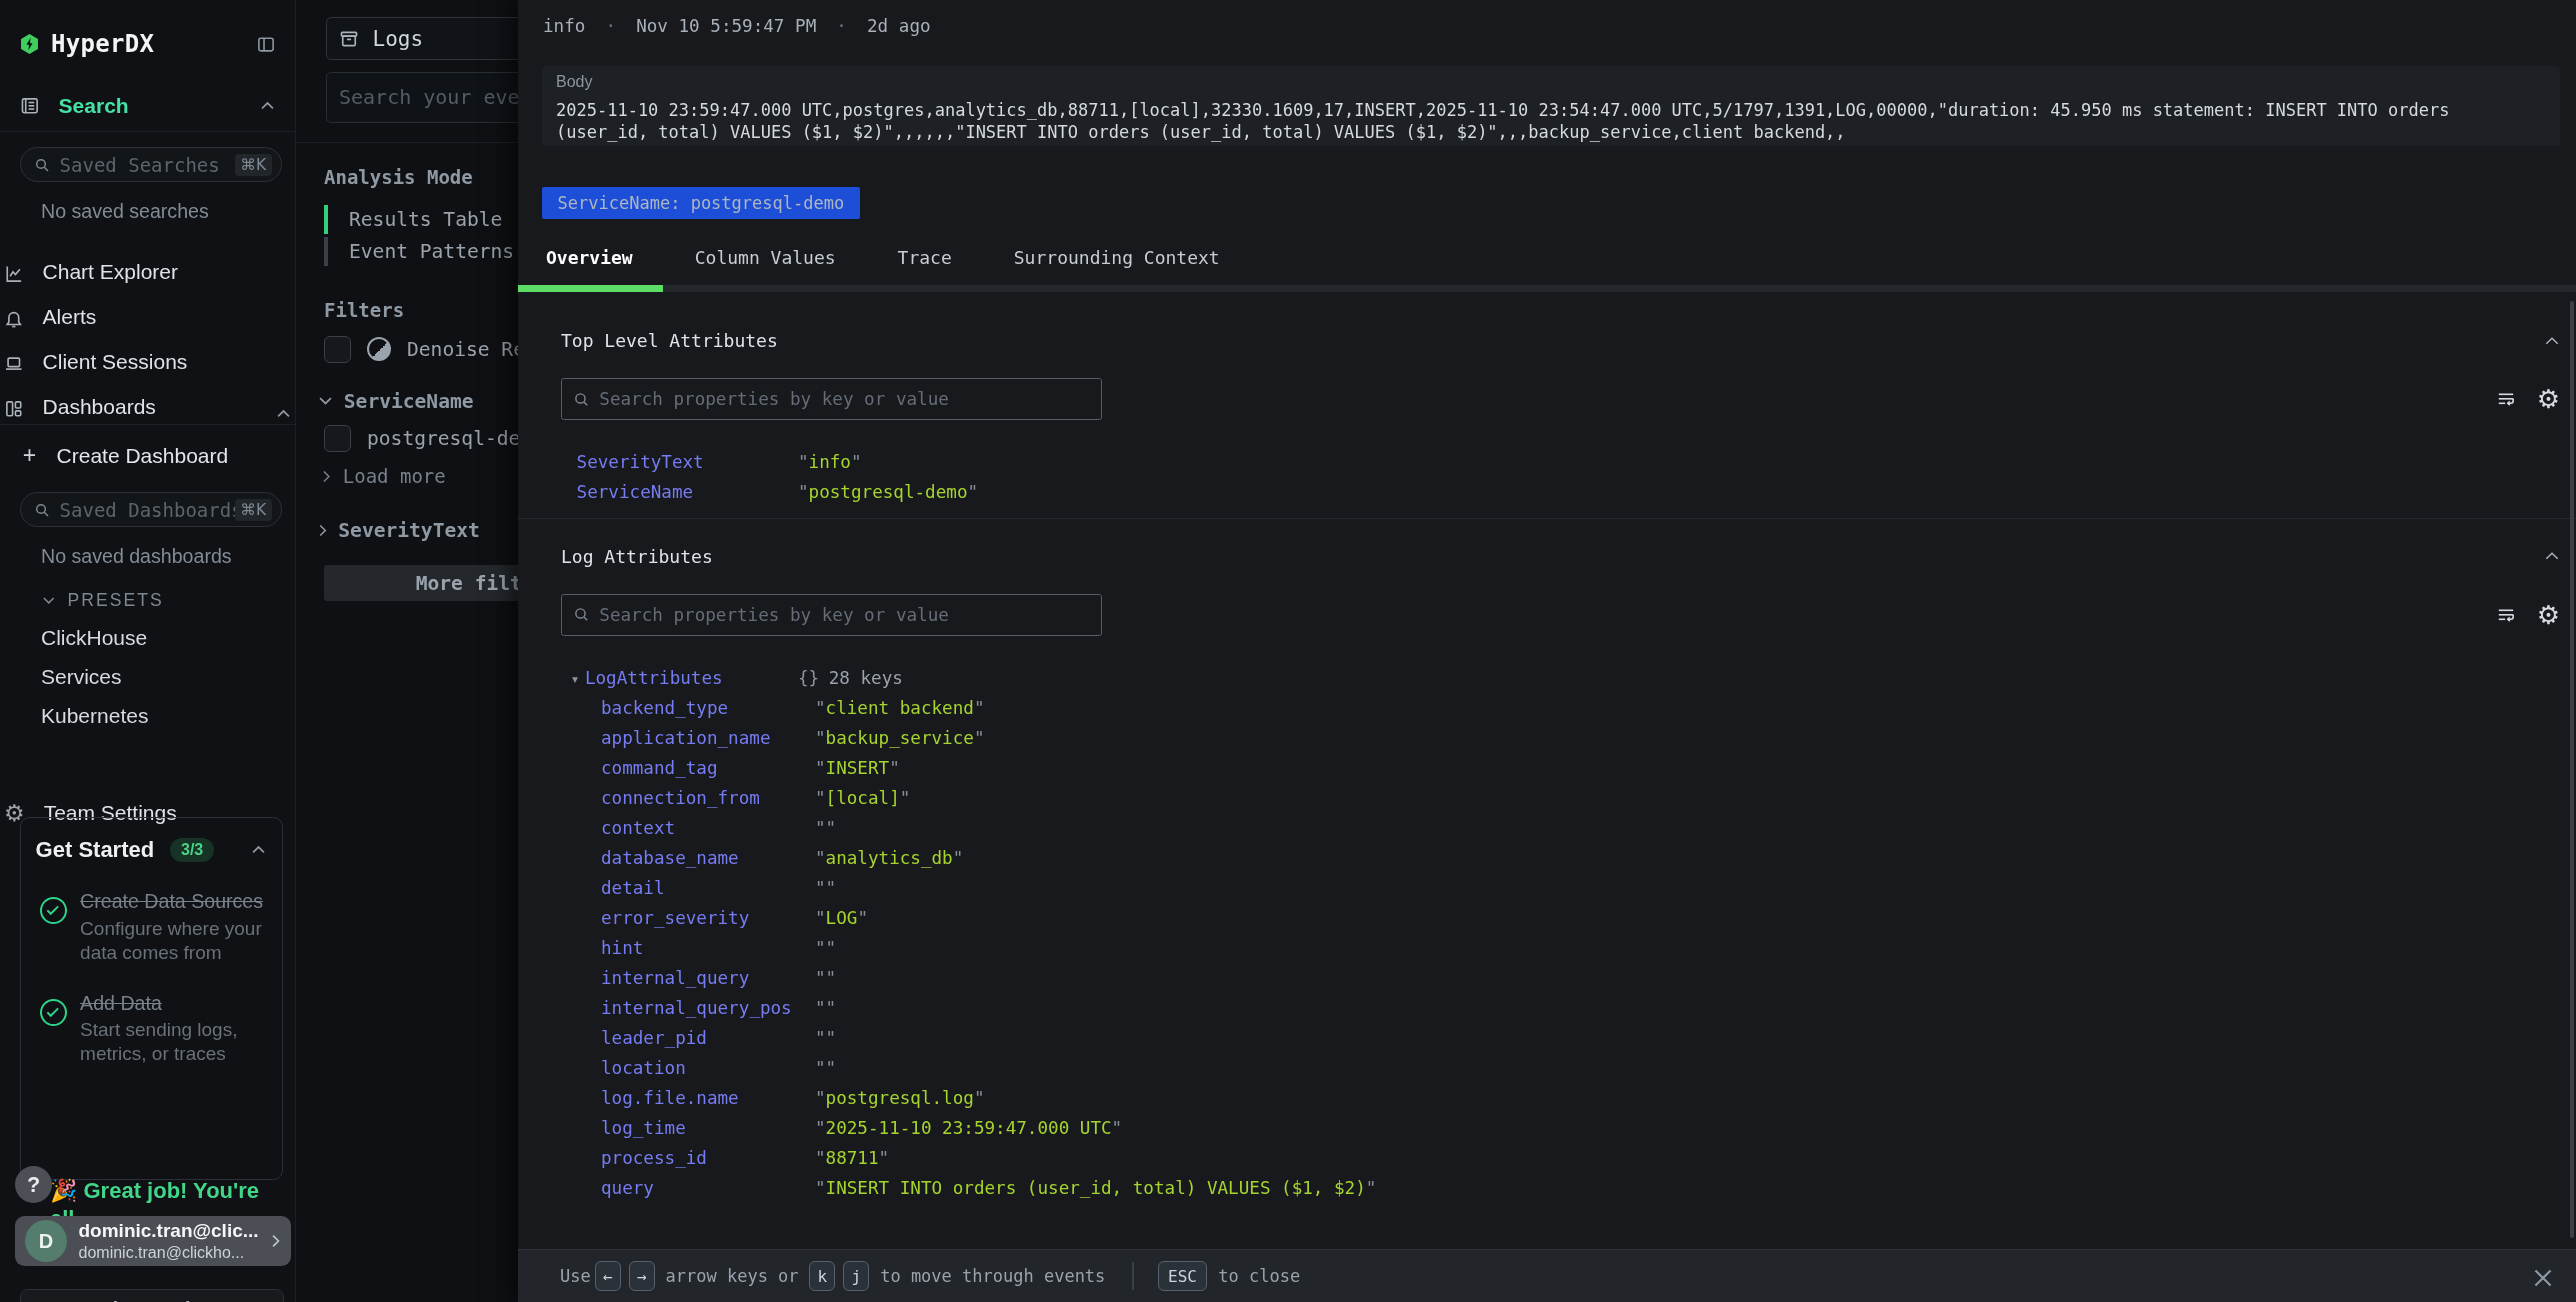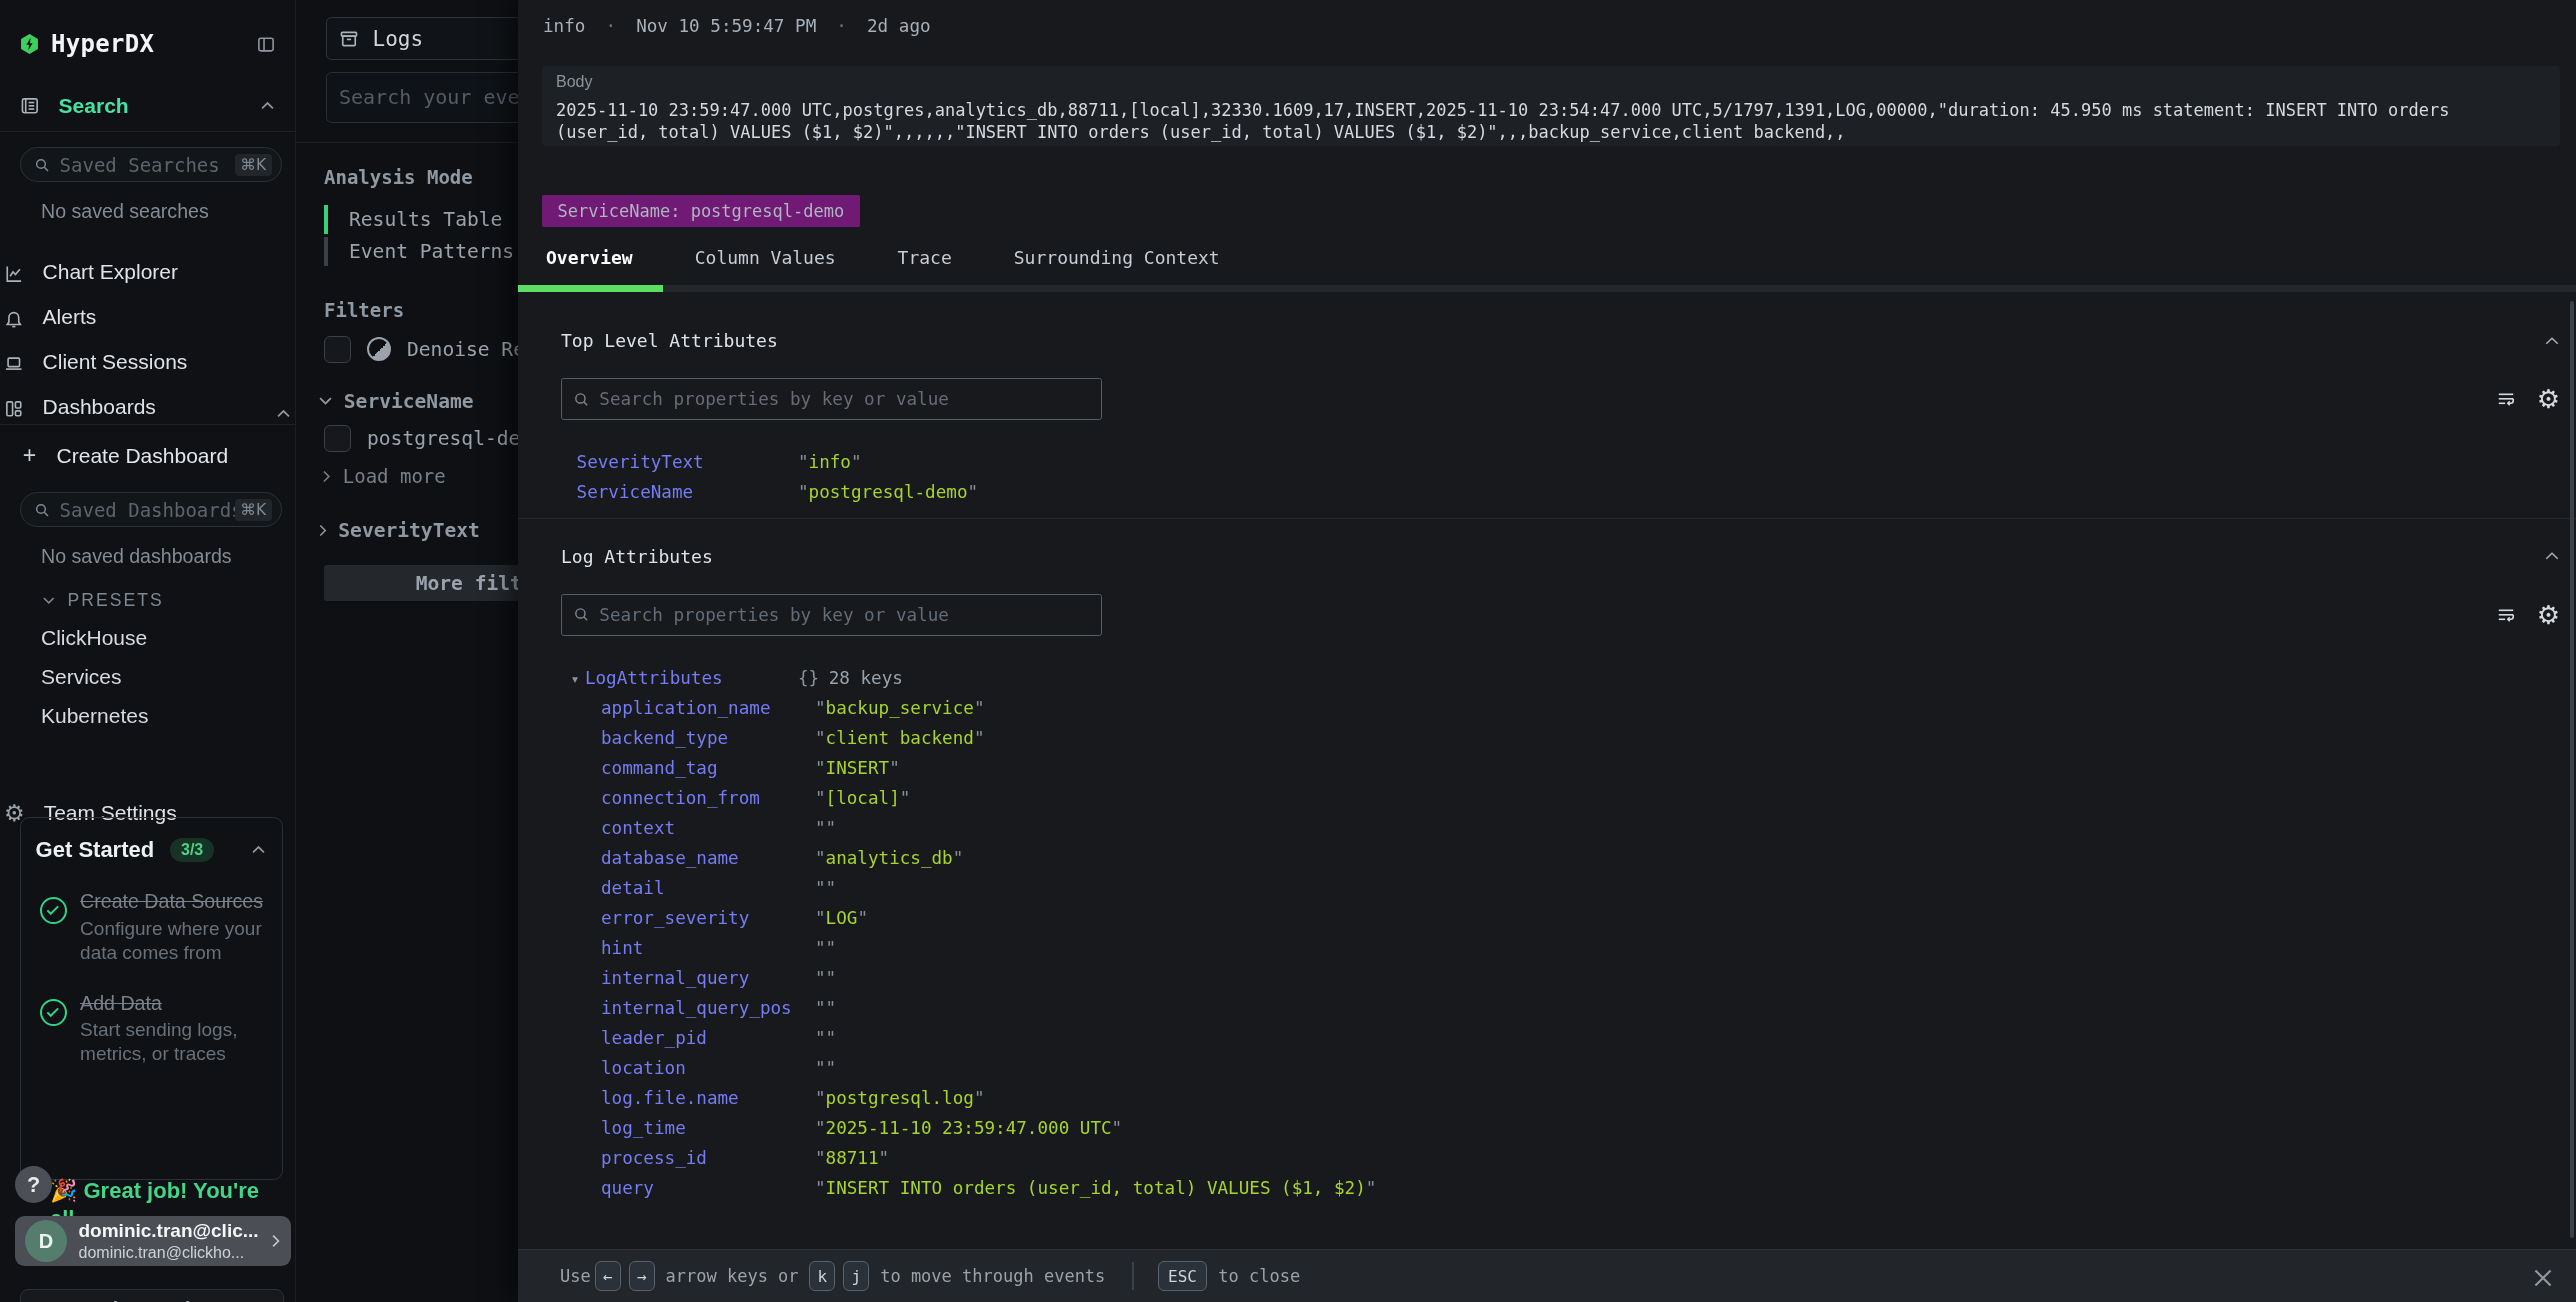--- a/index.html
+++ b/index.html
@@ -108,21 +108,21 @@
            box-shadow:-8px 0 23px rgba(0,0,0,.55); }
   .p-head { position:absolute; top:0; left:0; right:0; height:216px; }
   .info-line { position:absolute; top:16px; left:25px; font-family:"DejaVu Sans Mono", monospace;
                font-size:17.6px; color:#a8b0b9; }
   .info-line .sep { color:#6b737c; margin:0 9.5px; }
   .body-box { position:absolute; top:66px; left:24px; right:16px; height:80px; background:#1d2126;
               border-radius:4px; padding:7.4px 14px; }
   .body-lbl { font-family:Liberation Sans, sans-serif; font-size:16px; color:#8b949e; }
   .body-code { font-family:"DejaVu Sans Mono", monospace; font-size:17px; color:#d6dade; line-height:22px;
                margin-top:7.4px; overflow-wrap:anywhere; }
-  .tag { position:absolute; top:195px; left:24px; height:32px; background:#701a75; border-radius:2px;
+  .tag { position:absolute; top:187px; left:24px; height:32px; background:#1d4ed8; border-radius:2px;
          font-family:"DejaVu Sans Mono", monospace; font-size:17px; color:#aeb6bf;
          display:inline-flex; align-items:center; padding:0 15.6px; }
   .tabs { position:absolute; top:238px; left:28px; display:flex; }
   .tab { font-family:"DejaVu Sans Mono", monospace; font-size:18px; color:#c6cdd4; line-height:39px;
          margin-right:62px; cursor:pointer; }
   .tab.active { color:#ffffff; font-weight:bold; }
   .tab-track { position:absolute; top:285px; left:0; right:0; height:6.8px; background:#24272b; }
   .tab-track .active-bar { position:absolute; left:0; top:0; height:6.8px; width:145px; background:#5bdd66; }
 
   .p-scroll { position:absolute; top:292px; left:0; right:0; bottom:53px; overflow:hidden; }
@@ -508,22 +508,22 @@
               <polyline points="16.2,14.8 14,17 16.2,19.2"></polyline>
             </svg>
         </span>
         <span class="ico-btn gear-glyph" style="font-size:26px;color:#d6dade">⚙︎</span>
       </div>
       <div class="attr-rows">
         <div class="attr-row root-row">
           <span class="tri">▾</span><span class="k">LogAttributes</span>
           <span class="meta"><span class="braces">{}</span><span>28 keys</span></span>
         </div>
+        <div class="attr-row child"><span class="k">backend_type</span><span class="v">client backend</span></div>
         <div class="attr-row child"><span class="k">application_name</span><span class="v">backup_service</span></div>
-        <div class="attr-row child"><span class="k">backend_type</span><span class="v">client backend</span></div>
         <div class="attr-row child"><span class="k">command_tag</span><span class="v">INSERT</span></div>
         <div class="attr-row child"><span class="k">connection_from</span><span class="v">[local]</span></div>
         <div class="attr-row child"><span class="k">context</span><span class="v"></span></div>
         <div class="attr-row child"><span class="k">database_name</span><span class="v">analytics_db</span></div>
         <div class="attr-row child"><span class="k">detail</span><span class="v"></span></div>
         <div class="attr-row child"><span class="k">error_severity</span><span class="v">LOG</span></div>
         <div class="attr-row child"><span class="k">hint</span><span class="v"></span></div>
         <div class="attr-row child"><span class="k">internal_query</span><span class="v"></span></div>
         <div class="attr-row child"><span class="k">internal_query_pos</span><span class="v"></span></div>
         <div class="attr-row child"><span class="k">leader_pid</span><span class="v"></span></div>

